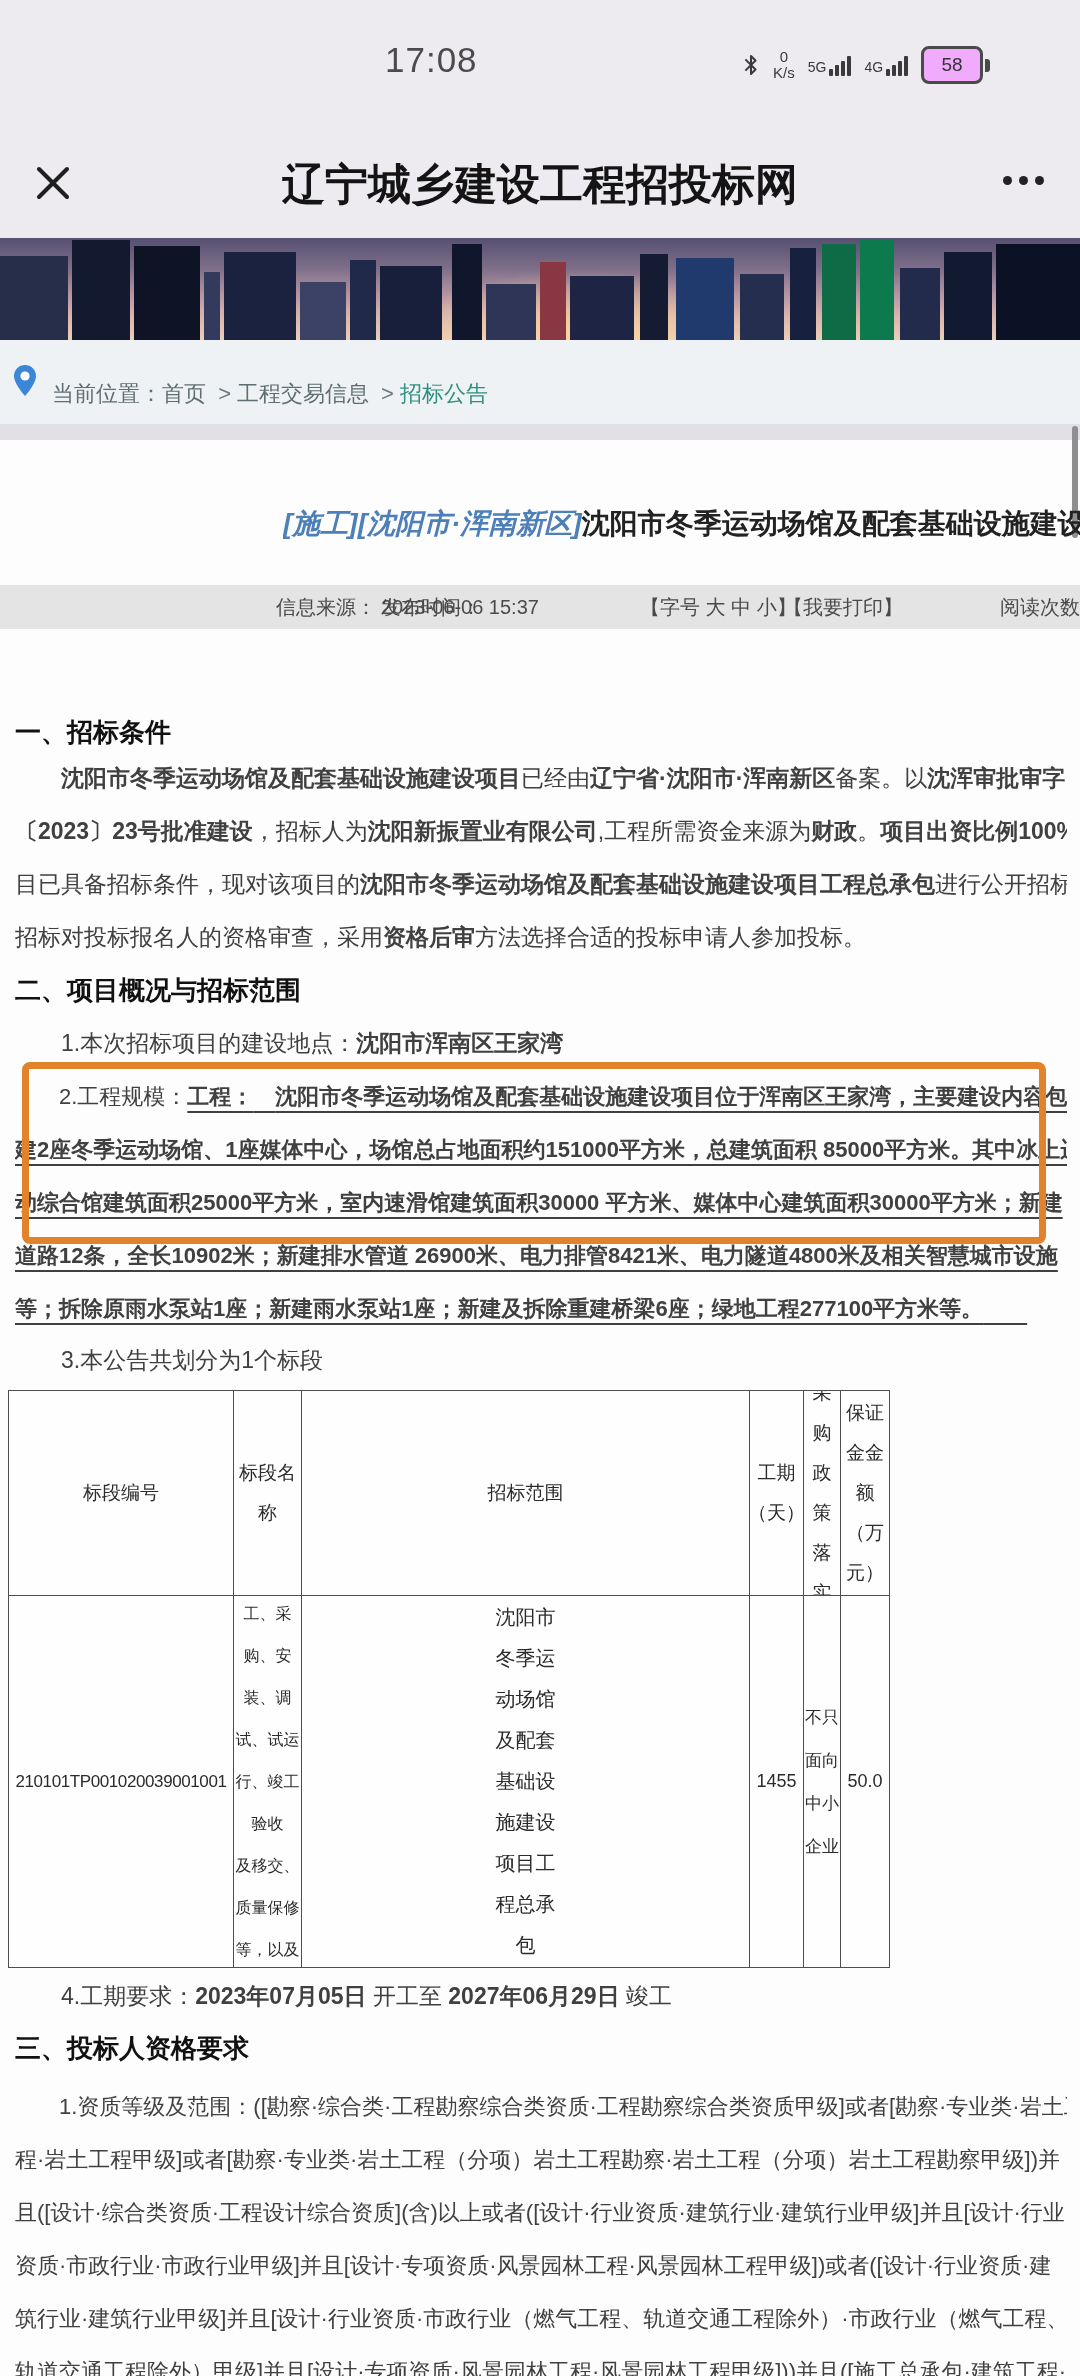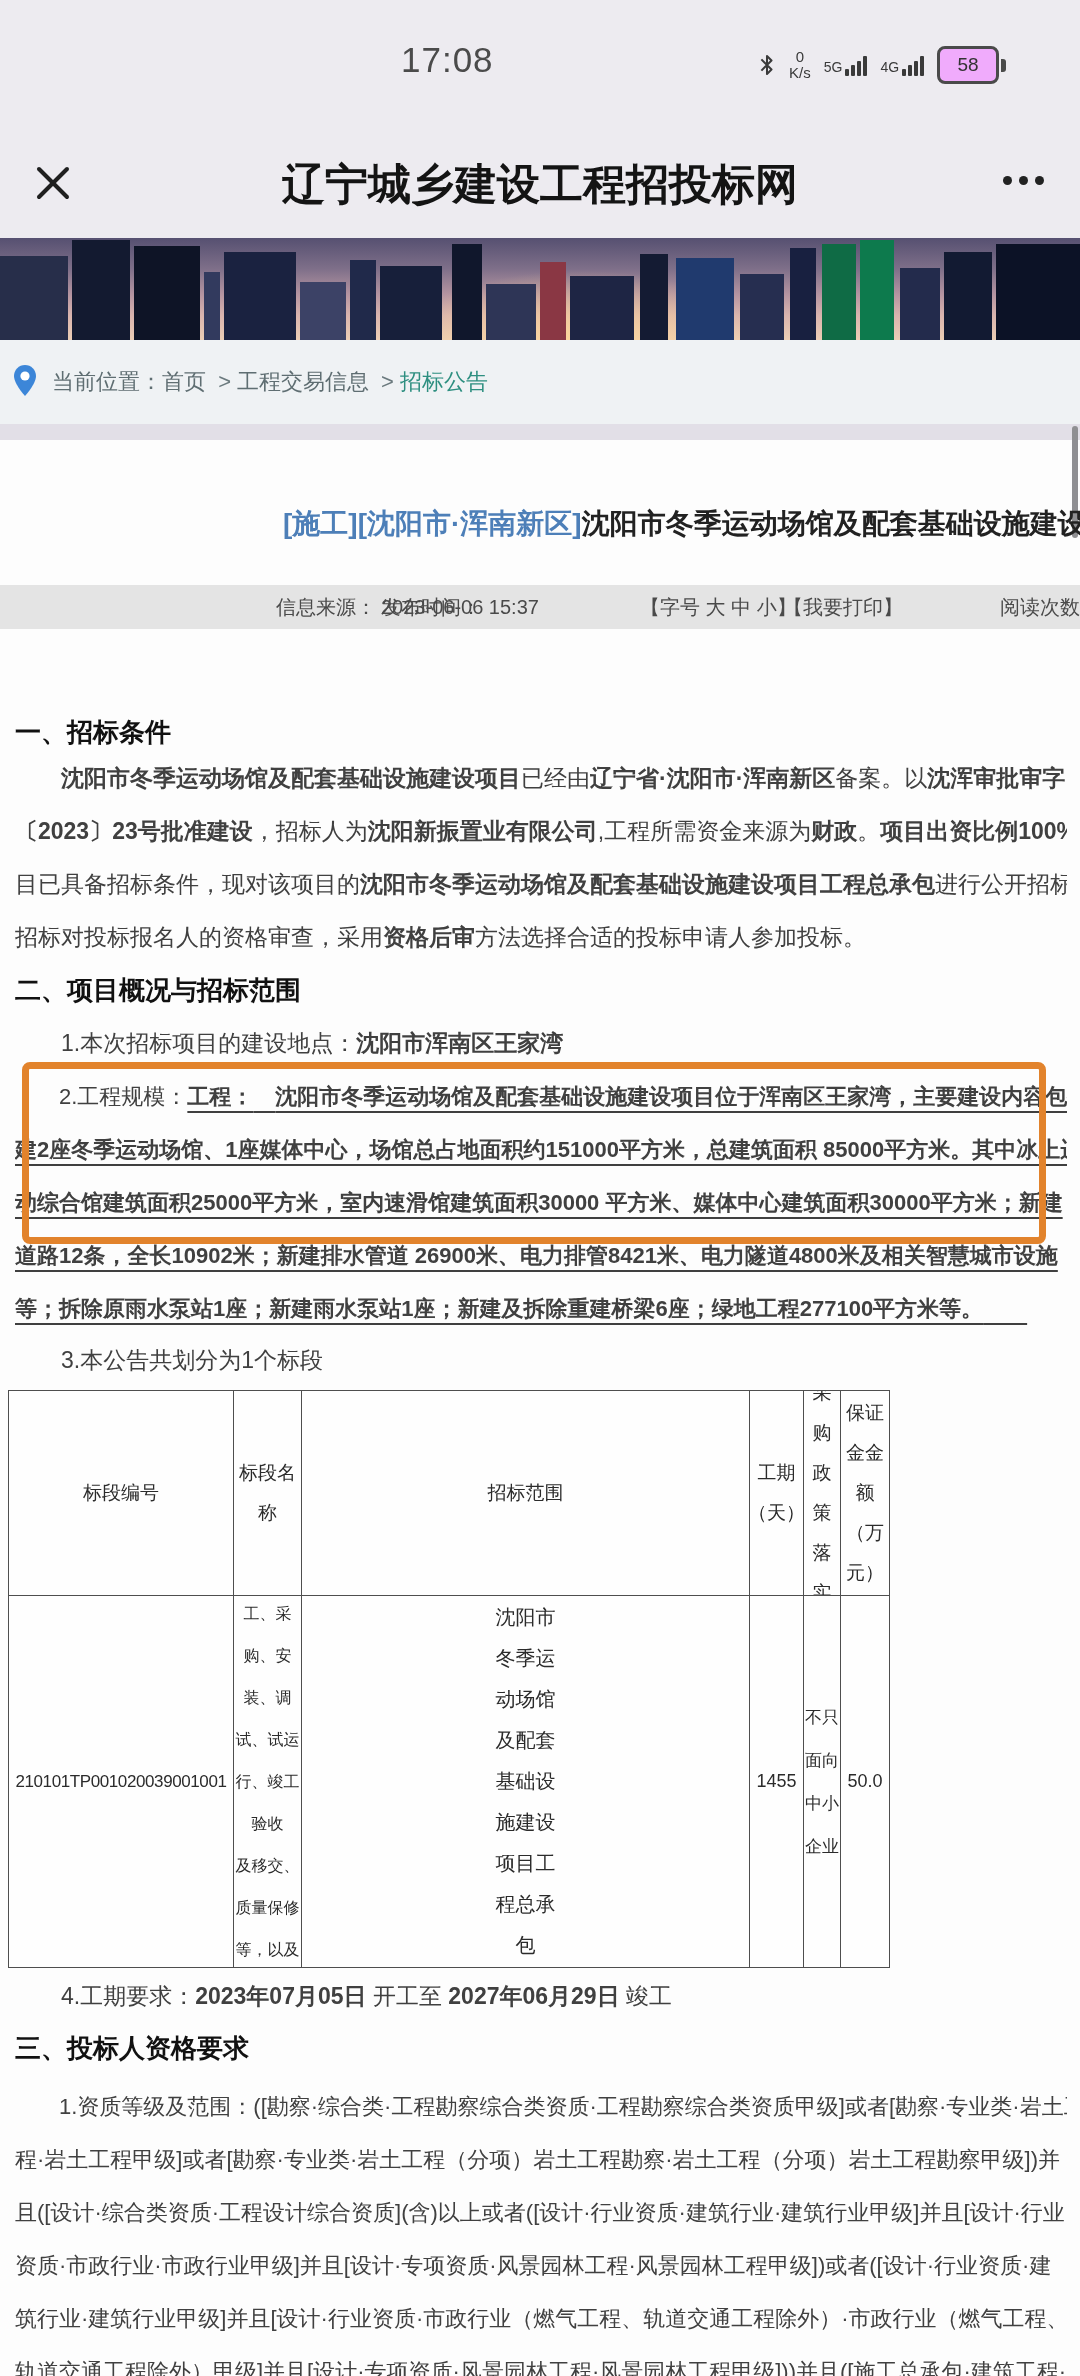--- a/index.html
+++ b/index.html
@@ -1,20 +1,20 @@
 <!DOCTYPE html>
 <html><head>
 <meta charset="utf-8">
 <style>
   html,body{margin:0;padding:0;background:#dcdcdc;}
   .screen{position:relative;width:1080px;height:2376px;background:#fdfdfd;overflow:hidden;
     font-family:"Liberation Sans","DejaVu Sans",sans-serif;color:#1c1c1c;}
   
   .topbar-bg{position:absolute;top:0;left:0;width:1080px;height:240px;background:#edebf0;}
-  .status{position:absolute;top:38px;left:16px;width:888px;height:54px;}
+  .status{position:absolute;top:38px;left:0;width:888px;height:54px;}
   .time{position:absolute;left:385px;top:2px;font-size:35px;color:#4b4b4b;letter-spacing:1px;}
   .sticons{position:absolute;left:742px;top:0;height:54px;display:flex;align-items:center;gap:13px;}
   .kbps{display:flex;flex-direction:column;align-items:center;font-size:15px;line-height:16px;color:#3a3a3a;}
   .net{display:flex;align-items:flex-end;gap:3px;}
   .netlabel{font-size:14px;color:#3a3a3a;line-height:17px;}
   .bars{display:flex;align-items:flex-end;gap:2px;height:22px;}
   .bars i{display:block;width:4px;background:#3a3a3a;border-radius:1px;}
   .bars i:nth-child(1){height:7px;}.bars i:nth-child(2){height:11px;}
   .bars i:nth-child(3){height:15px;}.bars i:nth-child(4){height:20px;}
   .battery{display:flex;align-items:center;}
@@ -31,31 +31,31 @@
   
   .banner{position:absolute;top:238px;left:0;width:1080px;height:102px;overflow:hidden;
     background:linear-gradient(180deg,#565071 0%,#7e6f89 30%,#b494a1 55%,#d9b4ae 76%,#ecceb5 100%);}
   .glow{position:absolute;left:400px;bottom:0;width:360px;height:70px;
     background:radial-gradient(ellipse at center bottom,rgba(255,214,150,.85),rgba(255,214,150,0) 70%);}
   .bd{position:absolute;bottom:0;display:block;}
   .win{background-image:repeating-linear-gradient(180deg,rgba(255,233,170,.25) 0 3px,transparent 3px 9px),
        repeating-linear-gradient(90deg,rgba(150,200,255,.18) 0 3px,transparent 3px 8px);}
   
   .crumbband{position:absolute;top:340px;left:0;width:1080px;height:84px;background:#eff2f4;}
-  .crumb{position:absolute;top:0;left:52px;height:84px;line-height:84px;font-size:22px;color:#5f6e72;white-space:nowrap;}
+  .crumb{position:absolute;top:12px;left:52px;height:84px;line-height:84px;font-size:22px;color:#5f6e72;white-space:nowrap;}
   .crumb .sep{margin:0 6px;color:#6b7a7e;}
   .crumb a{text-decoration:none;color:#5f6e72;cursor:pointer;}
   .crumb .active{color:#2e8f80;}
   .pin{position:absolute;left:12px;top:24px;}
   .strip{position:absolute;top:424px;left:0;width:1080px;height:16px;background:#e2dfe7;}
   .scrollbar{position:absolute;top:426px;left:1072px;width:6px;height:112px;background:#8f8f92;border-radius:3px;}
   
   .arttitle{position:absolute;top:498px;left:283px;width:797px;height:52px;line-height:52px;
     font-size:28px;font-weight:700;white-space:nowrap;overflow:hidden;}
-  .arttitle .blue{color:#4d7fb8;cursor:pointer;}
+  .arttitle .blue{color:#4d7fb8;cursor:pointer;font-style:italic;}
   .arttitle .rest{color:#222;}
   .infobar{position:absolute;top:585px;left:0;width:1080px;height:44px;background:#e4e4e4;
     font-size:20px;color:#4a4a4a;line-height:44px;}
   .infobar span{position:absolute;white-space:nowrap;}
   
   .tl{height:53px;line-height:53px;white-space:nowrap;overflow:hidden;font-size:23px;color:#404040;}
   .blk{position:absolute;left:15px;width:1052px;overflow:hidden;}
   .hd{font-size:26px;font-weight:700;color:#111;}
   .scale .tl{font-size:22px;}
   .qual .tl{font-size:22px;}

